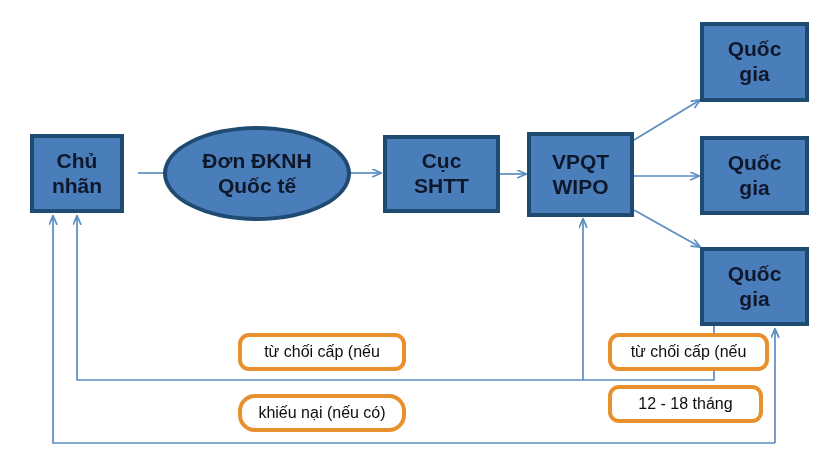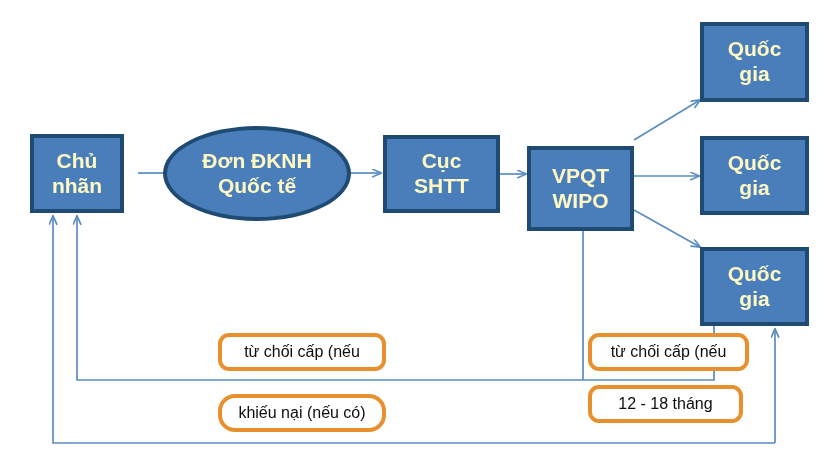--- a/index.html
+++ b/index.html
@@ -24,21 +24,21 @@
     width: 834px;
     height: 460px;
   }
   .node {
     position: absolute;
     box-sizing: border-box;
     display: flex;
     align-items: center;
     justify-content: center;
     text-align: center;
-    color: #fef9c3;
+    color: #0f172a;
     line-height: 1.18;
     z-index: 2;
   }
   .blue-box {
     background: #4a7ebb;
     border: 4px solid #1f4b72;
     font-size: 21px;
     font-weight: bold;
   }
   .blue-ellipse {
@@ -48,20 +48,21 @@
     font-size: 21px;
     font-weight: bold;
   }
   .tag-box {
     background: #ffffff;
     border: 4px solid #e8902e;
     border-radius: 11px;
     font-size: 16px;
     font-weight: normal;
     color: #0d0d0d;
+    margin-left: 20px;
   }
   .node-label {
     display: block;
     white-space: pre-line;
     pointer-events: none;
   }
 </style>
 </head>
 <body>
 
@@ -103,21 +104,21 @@
   <div class="node blue-ellipse" style="left:163px; top:126px; width:188px; height:95px;">
     <span class="node-label">Đơn ĐKNH
 Quốc tế</span>
   </div>
 
   <div class="node blue-box" style="left:383px; top:135px; width:117px; height:78px;">
     <span class="node-label">Cục
 SHTT</span>
   </div>
 
-  <div class="node blue-box" style="left:527px; top:146px; width:107px; height:85px;">
+  <div class="node blue-box" style="left:527px; top:132px; width:107px; height:85px;">
     <span class="node-label">VPQT
 WIPO</span>
   </div>
 
   <div class="node blue-box" style="left:700px; top:22px; width:109px; height:80px;">
     <span class="node-label">Quốc
 gia</span>
   </div>
 
   <div class="node blue-box" style="left:700px; top:136px; width:109px; height:79px;">

